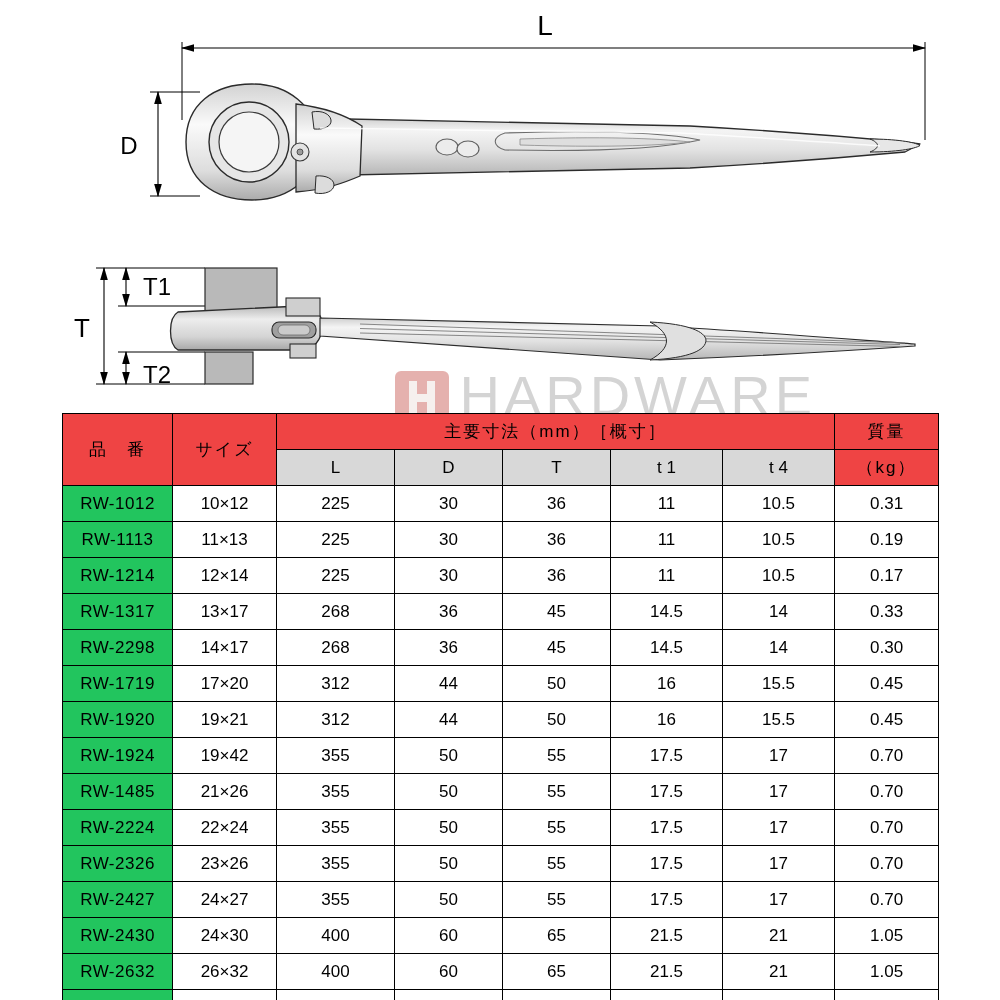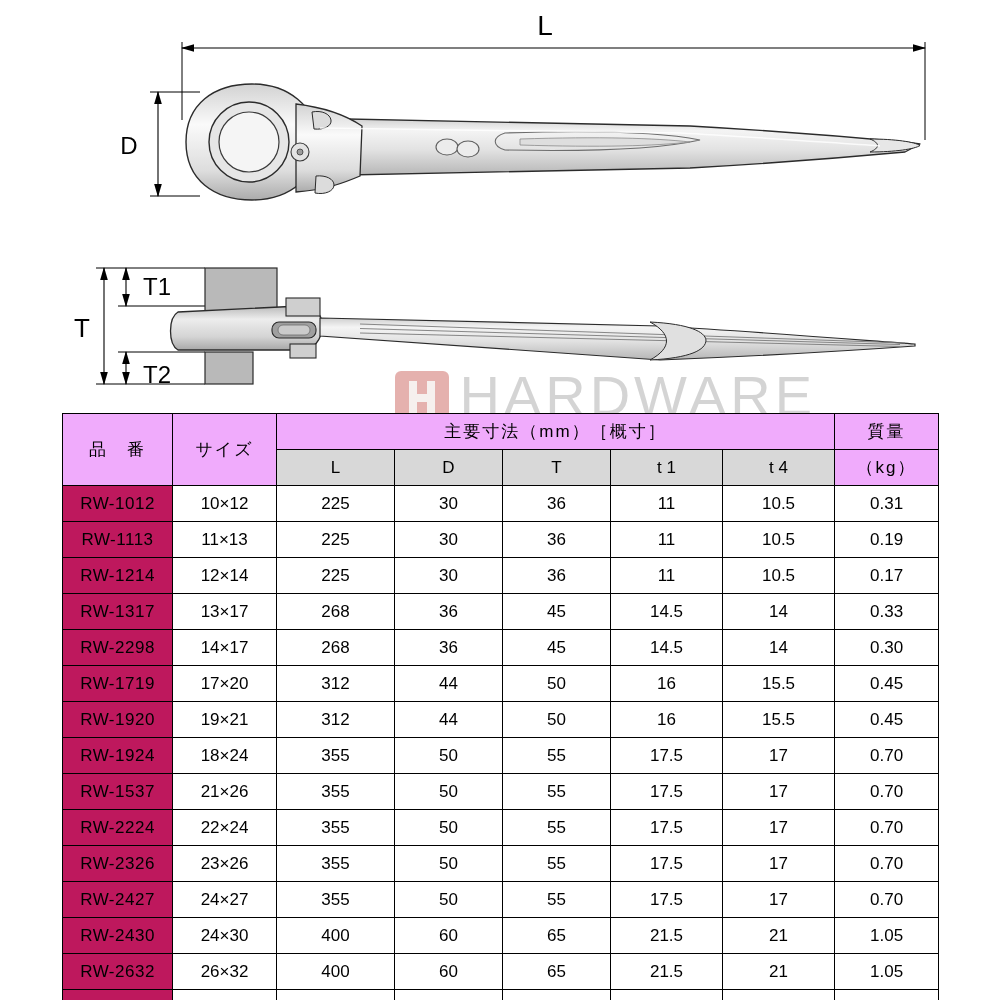--- a/index.html
+++ b/index.html
@@ -131,24 +131,24 @@
     border: 1px solid #000000;
     text-align: center;
     font-weight: normal;
     font-size: 17px;
     color: #000000;
     padding: 0;
     height: 35px;
     font-family: "Liberation Sans", sans-serif;
   }
   .head-cell {
-    background: #f0abfc;
+    background: #ef4444;
   }
   .code-cell {
-    background: #be185d;
+    background: #22c55e;
     letter-spacing: 0.5px;
   }
   .val-cell {
     background: #ffffff;
   }
   .jp {
     font-family: "DejaVu Sans", sans-serif;
     letter-spacing: 2px;
   }
   .sub-head {
@@ -378,30 +378,30 @@
         <td class="val-cell">19×21</td>
         <td class="val-cell">312</td>
         <td class="val-cell">44</td>
         <td class="val-cell">50</td>
         <td class="val-cell">16</td>
         <td class="val-cell">15.5</td>
         <td class="val-cell">0.45</td>
       </tr>
       <tr>
         <td class="code-cell">RW-1924</td>
-        <td class="val-cell">18×24</td>
+        <td class="val-cell">19×42</td>
         <td class="val-cell">355</td>
         <td class="val-cell">50</td>
         <td class="val-cell">55</td>
         <td class="val-cell">17.5</td>
         <td class="val-cell">17</td>
         <td class="val-cell">0.70</td>
       </tr>
       <tr>
-        <td class="code-cell">RW-1537</td>
+        <td class="code-cell">RW-1485</td>
         <td class="val-cell">21×26</td>
         <td class="val-cell">355</td>
         <td class="val-cell">50</td>
         <td class="val-cell">55</td>
         <td class="val-cell">17.5</td>
         <td class="val-cell">17</td>
         <td class="val-cell">0.70</td>
       </tr>
       <tr>
         <td class="code-cell">RW-2224</td>

